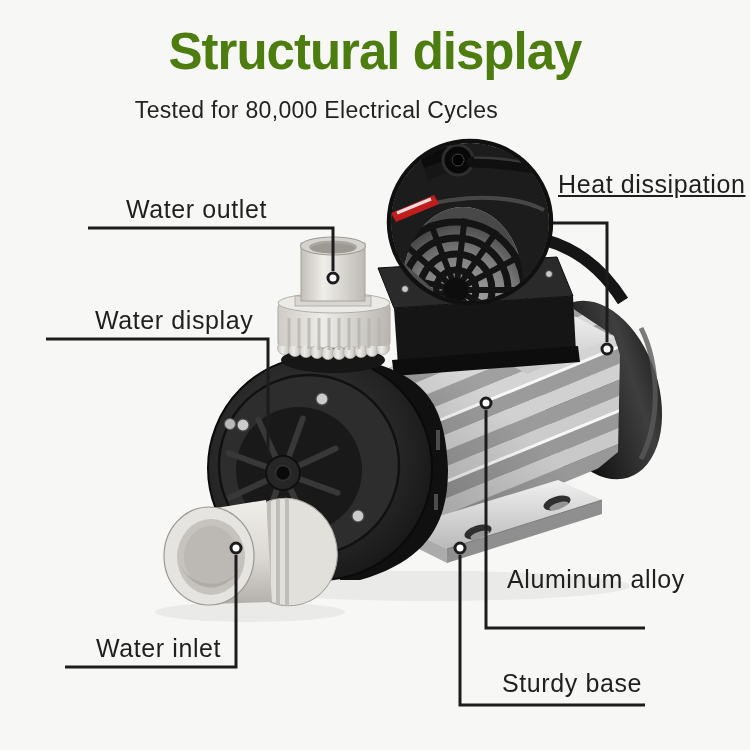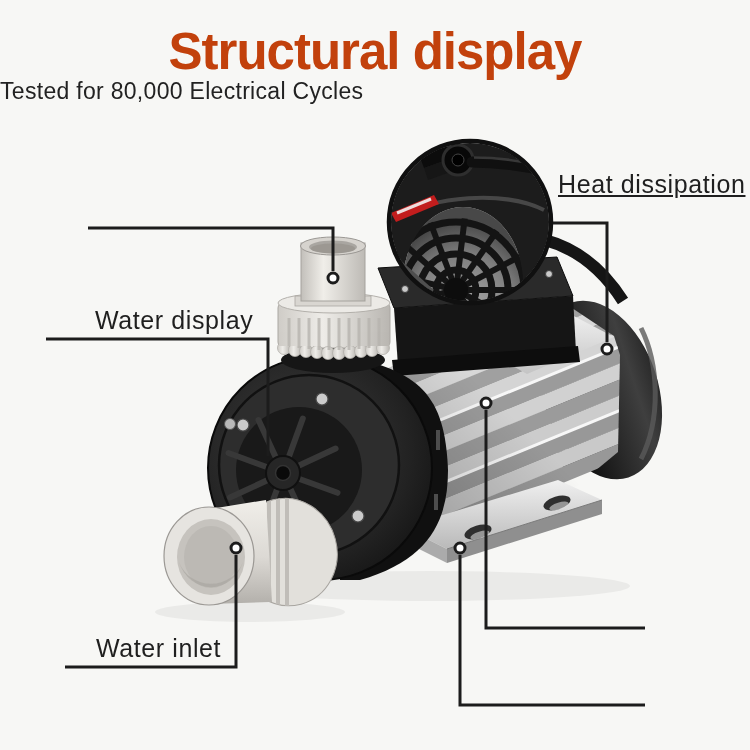--- a/index.html
+++ b/index.html
@@ -3,24 +3,24 @@
 <meta charset="utf-8">
 <style>
   html,body{margin:0;padding:0;}
   .stage{
     position:relative;width:750px;height:750px;overflow:hidden;
     background:var(--background,#f7f7f5);
     font-family:"Liberation Sans",sans-serif;color:var(--text,#1f1f1f);
   }
   .title{
     position:absolute;left:0;top:22px;width:750px;text-align:center;
-    font-size:51px;font-weight:800;letter-spacing:-1px;color:#c2410c;white-space:nowrap;
+    font-size:51px;font-weight:800;letter-spacing:-1px;color:#4d7c0f;white-space:nowrap;
   }
   .subtitle{
-    position:absolute;left:0;top:78px;width:633px;text-align:left;
+    position:absolute;left:0;top:97px;width:633px;text-align:center;
     font-size:23px;font-weight:400;letter-spacing:0.3px;color:#222;white-space:nowrap;
   }
   .lbl{position:absolute;font-size:25px;font-weight:400;letter-spacing:0.6px;
        color:var(--text,#1f1f1f);white-space:nowrap;line-height:27px;}
   .lbl-water-outlet{left:126px;top:196px;}
   .lbl-water-outfall{left:95px;top:307px;}
   .lbl-heat-dissipation{left:558px;top:171px;text-decoration:underline;}
   .lbl-aluminum{left:507px;top:566px;}
   .lbl-sturdy-base{left:502px;top:670px;}
   .lbl-water-inlet{left:96px;top:635px;}
@@ -287,19 +287,22 @@
       <circle class="dot" cx="607" cy="349" r="5"></circle>
       <circle class="dot" cx="486" cy="403" r="5"></circle>
       <path class="leader" d="M486,410 V628 H645"></path>
       <circle class="dot" cx="460" cy="548" r="5"></circle>
       <path class="leader" d="M460,555 V705 H645"></path>
       <circle class="dot" cx="236" cy="548" r="5"></circle>
       <path class="leader" d="M236,555 V667 H65"></path>
     </g>
   </svg>
 
+  <div class="lbl lbl-water-outlet">Water outlet</div>
   <div class="lbl lbl-water-outfall">Water display</div>
   <div class="lbl lbl-heat-dissipation">Heat dissipation</div>
   <div class="lbl lbl-aluminum">
+    <span style="display:block">Aluminum alloy</span>
   </div>
+  <div class="lbl lbl-sturdy-base">Sturdy base</div>
   <div class="lbl lbl-water-inlet">Water inlet</div>
 
 </div>
 
 </body></html>

